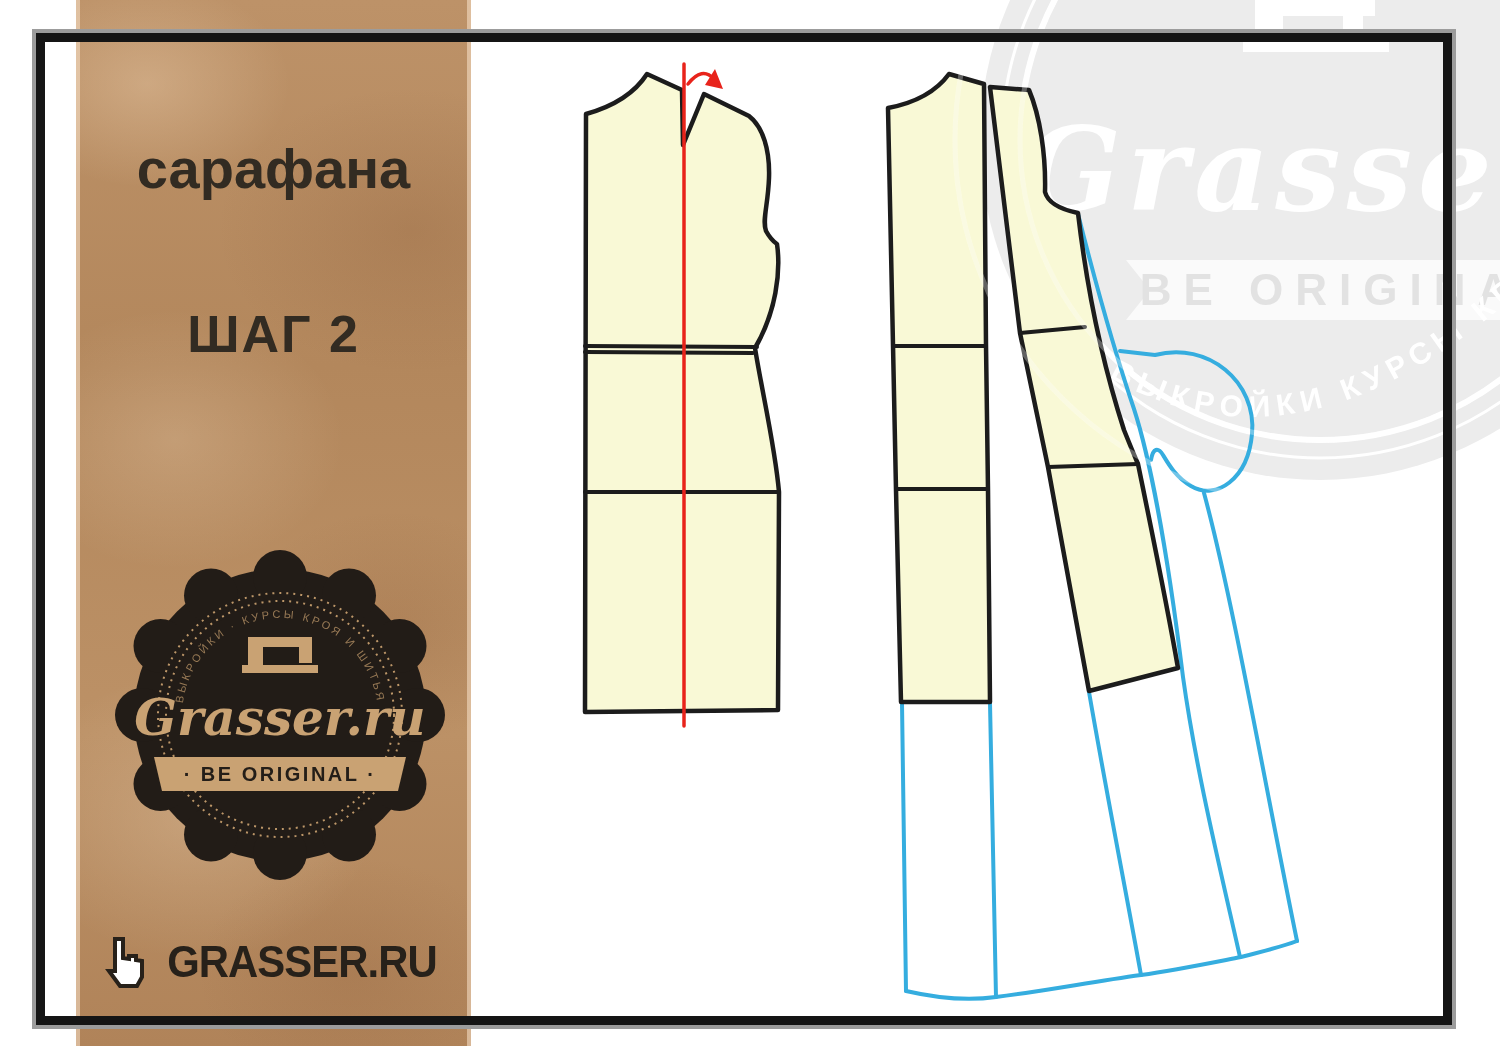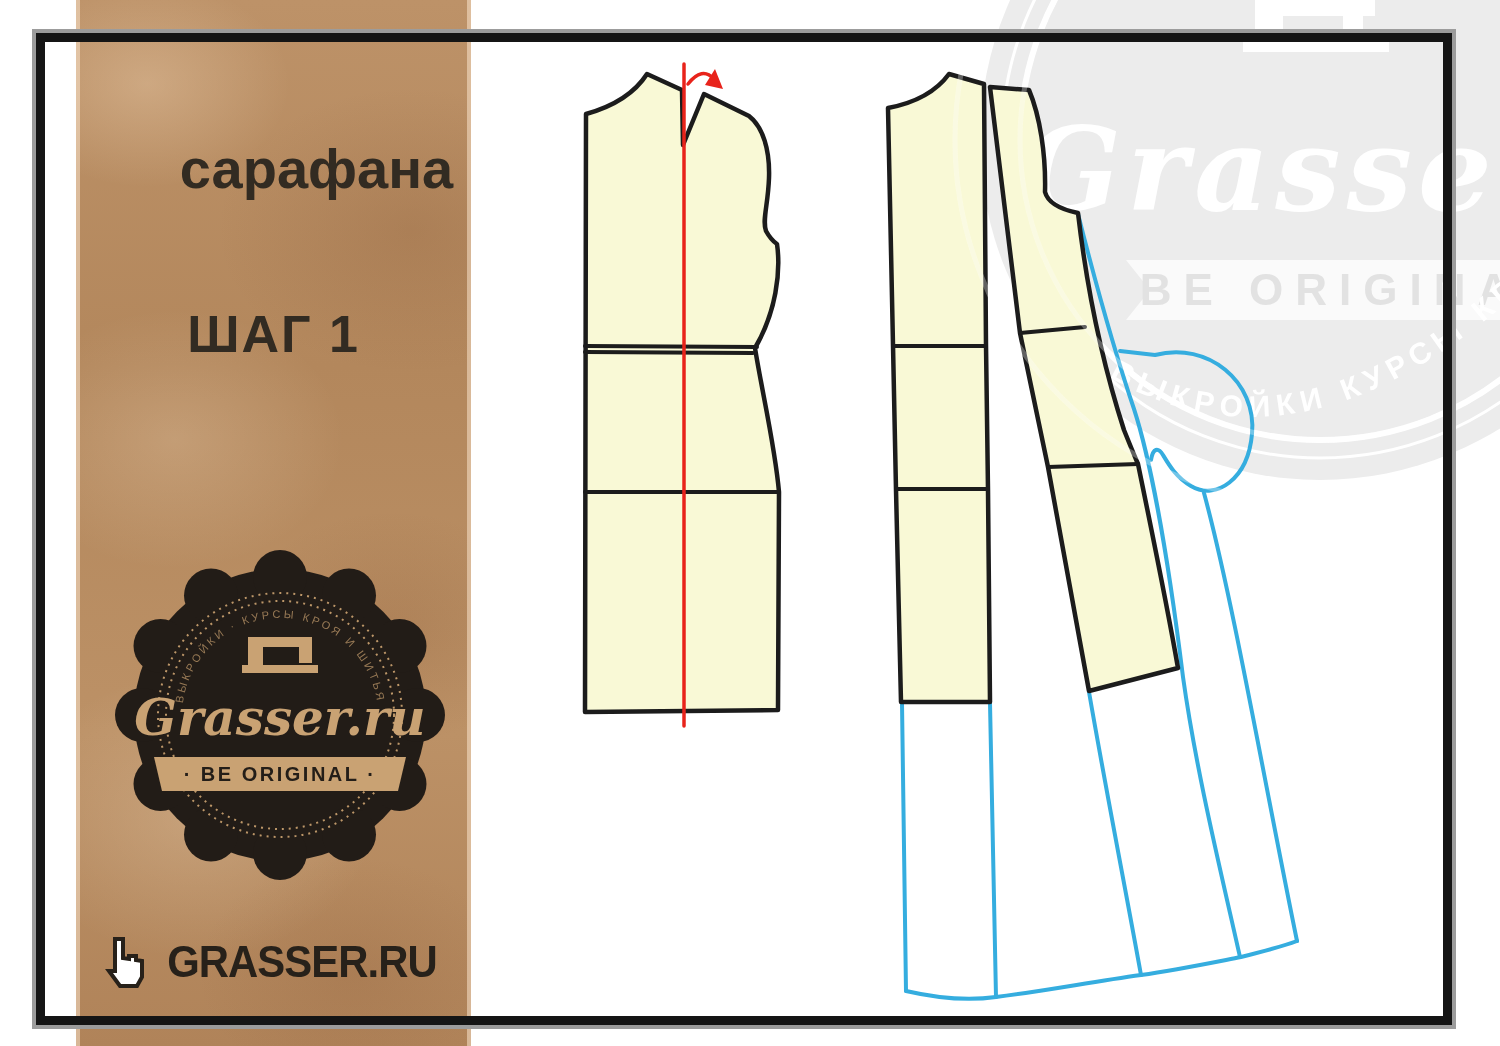--- a/index.html
+++ b/index.html
@@ -18,21 +18,21 @@
       radial-gradient(ellipse 300px 220px at 85% 22%, rgba(120,72,40,.18),  transparent 65%),
       radial-gradient(ellipse 260px 200px at 25% 42%, rgba(255,236,210,.20), transparent 65%),
       radial-gradient(ellipse 240px 180px at 80% 60%, rgba(112,62,30,.15),  transparent 65%),
       radial-gradient(ellipse 280px 220px at 30% 78%, rgba(255,240,216,.20), transparent 65%),
       radial-gradient(ellipse 240px 180px at 70% 93%, rgba(120,70,38,.14),  transparent 65%),
       linear-gradient(180deg,#bd9268 0%,#b3875c 35%,#bc9166 70%,#b08359 100%);
     box-shadow: inset 4px 0 0 rgba(255,235,214,.5), inset -4px 0 0 rgba(255,235,214,.5);
   }
   .s-text{position:absolute;left:0;width:100%;text-align:center;color:#322b22;}
   #s-title{top:86px;font-size:42px;font-weight:bold;letter-spacing:-1px;}
-  #s-sub{top:136px;font-size:56px;font-weight:bold;margin-left:43px;}
+  #s-sub{top:136px;font-size:56px;font-weight:bold;}
   #s-step{top:304px;font-size:52px;font-weight:bold;letter-spacing:2px;}
   #badge-svg{position:absolute;left:39px;top:550px;}
   #s-footer{position:absolute;left:0;top:936px;width:100%;display:flex;align-items:center;justify-content:center;gap:10px;}
   #s-footer .site{font-size:45px;font-weight:bold;color:#27211a;letter-spacing:-1px;transform:scaleX(.93);}
 
   
   #pattern-svg{position:absolute;left:0;top:0;z-index:4;}
   .piece{fill:#f9f9d6;stroke:#1c1c1c;stroke-width:4.5;stroke-linejoin:round;}
   .iline{stroke:#1c1c1c;stroke-width:4;stroke-linecap:round;fill:none;}
   .red{stroke:#e8231b;stroke-width:3.5;fill:none;stroke-linecap:round;}
@@ -68,21 +68,21 @@
       <text x="1350" y="305" text-anchor="middle" font-size="44" font-weight="bold" letter-spacing="12" fill="#e2e2e2">BE ORIGINAL</text>
     </g>
     <path id="wmArc" d="M 1101 372 Q 1300 495 1531 281" fill="none"></path>
     <text font-size="30" font-weight="bold" letter-spacing="7" fill="#ffffff">
       <textPath href="#wmArc" startOffset="2%">ВЫКРОЙКИ КУРСЫ КРОЯ И ШИТЬЯ</textPath>
     </text>
   </svg>
 
   <div id="sidebar">
     <div id="s-sub" class="s-text">сарафана</div>
-    <div id="s-step" class="s-text">ШАГ 1</div>
+    <div id="s-step" class="s-text">ШАГ 2</div>
 
     <svg id="badge-svg" width="330" height="330" viewBox="-165 -165 330 330">
       <g fill="#221c17">
         <circle cx="0" cy="0" r="146"></circle>
         <circle cx="138" cy="0" r="27"></circle>
           <circle cx="119.5" cy="69" r="27"></circle>
         <circle cx="69" cy="119.5" r="27"></circle>
           <circle cx="0" cy="138" r="27"></circle>
         <circle cx="-69" cy="119.5" r="27"></circle>
           <circle cx="-119.5" cy="69" r="27"></circle>

